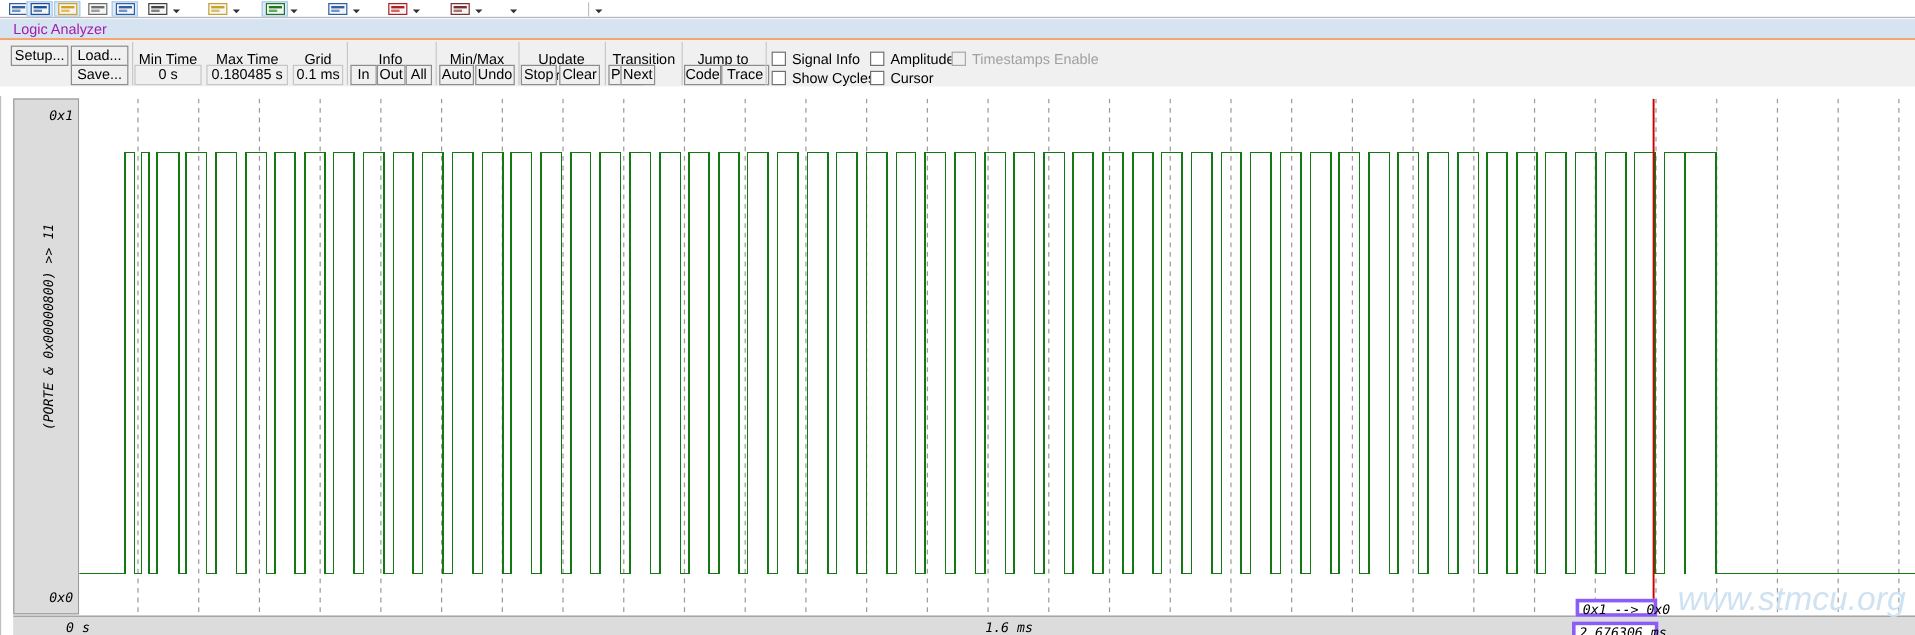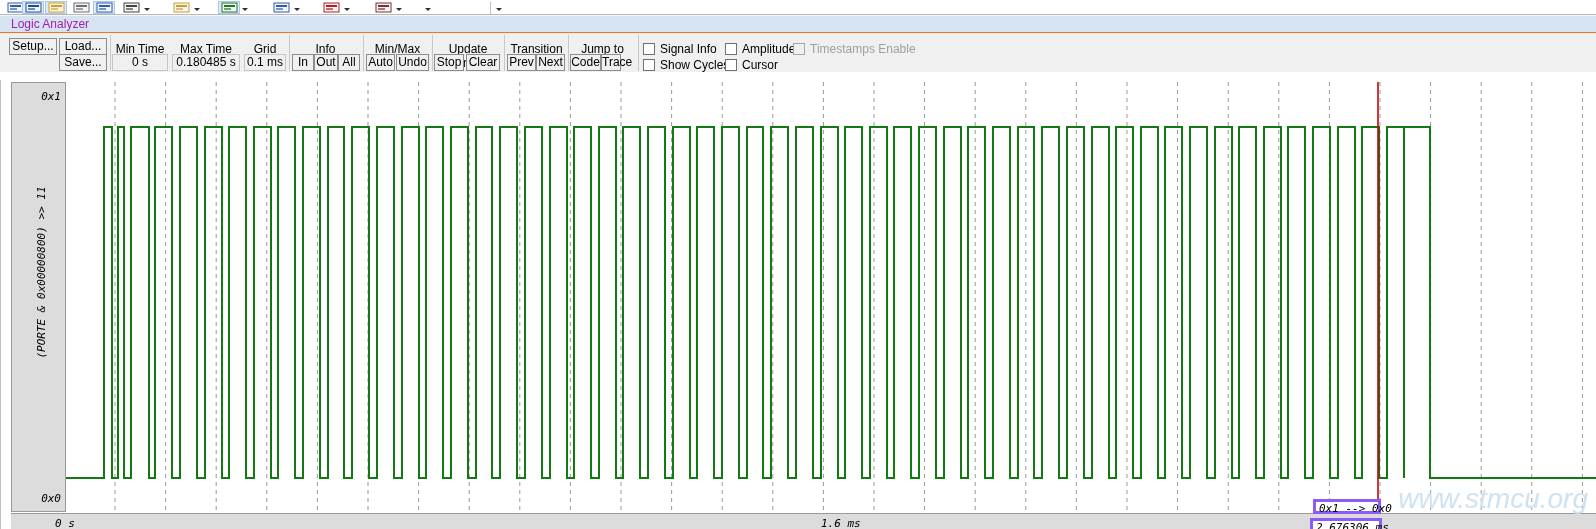--- a/index.html
+++ b/index.html
@@ -281,27 +281,27 @@
   <div class="vsep" style="left:432px;"></div>
 
   <div class="hdr" style="left:430px;width:76px;">Update Screen</div>
   <div class="btn" style="left:434px;top:21px;width:30px;">Stop</div>
   <div class="btn" style="left:466px;top:21px;width:34px;">Clear</div>
 
   <div class="vsep" style="left:504px;"></div>
 
   <div class="hdr" style="left:505px;width:63px;">Transition</div>
   <div class="btn" style="left:507px;top:21px;width:29px;">Prev</div>
-  <div class="btn" style="left:536px;top:21px;width:29px;">Next</div>
+  <div class="btn" style="left:517px;top:21px;width:29px;">Next</div>
 
   <div class="vsep" style="left:568px;"></div>
 
   <div class="hdr" style="left:570px;width:65px;">Jump to</div>
   <div class="btn" style="left:570px;top:21px;width:31px;">Code</div>
-  <div class="btn" style="left:601px;top:21px;width:20px;">Trace</div>
+  <div class="btn" style="left:601px;top:21px;width:40px;">Trace</div>
 
   <div class="vsep" style="left:638px;"></div>
 
   <div class="cbwrap" style="left:643px;top:9px;">
     <span class="cbox"></span>
     <span class="cblab">Signal Info</span>
   </div>
   <div class="cbwrap" style="left:725px;top:9px;">
     <span class="cbox"></span>
     <span class="cblab">Amplitude</span>

